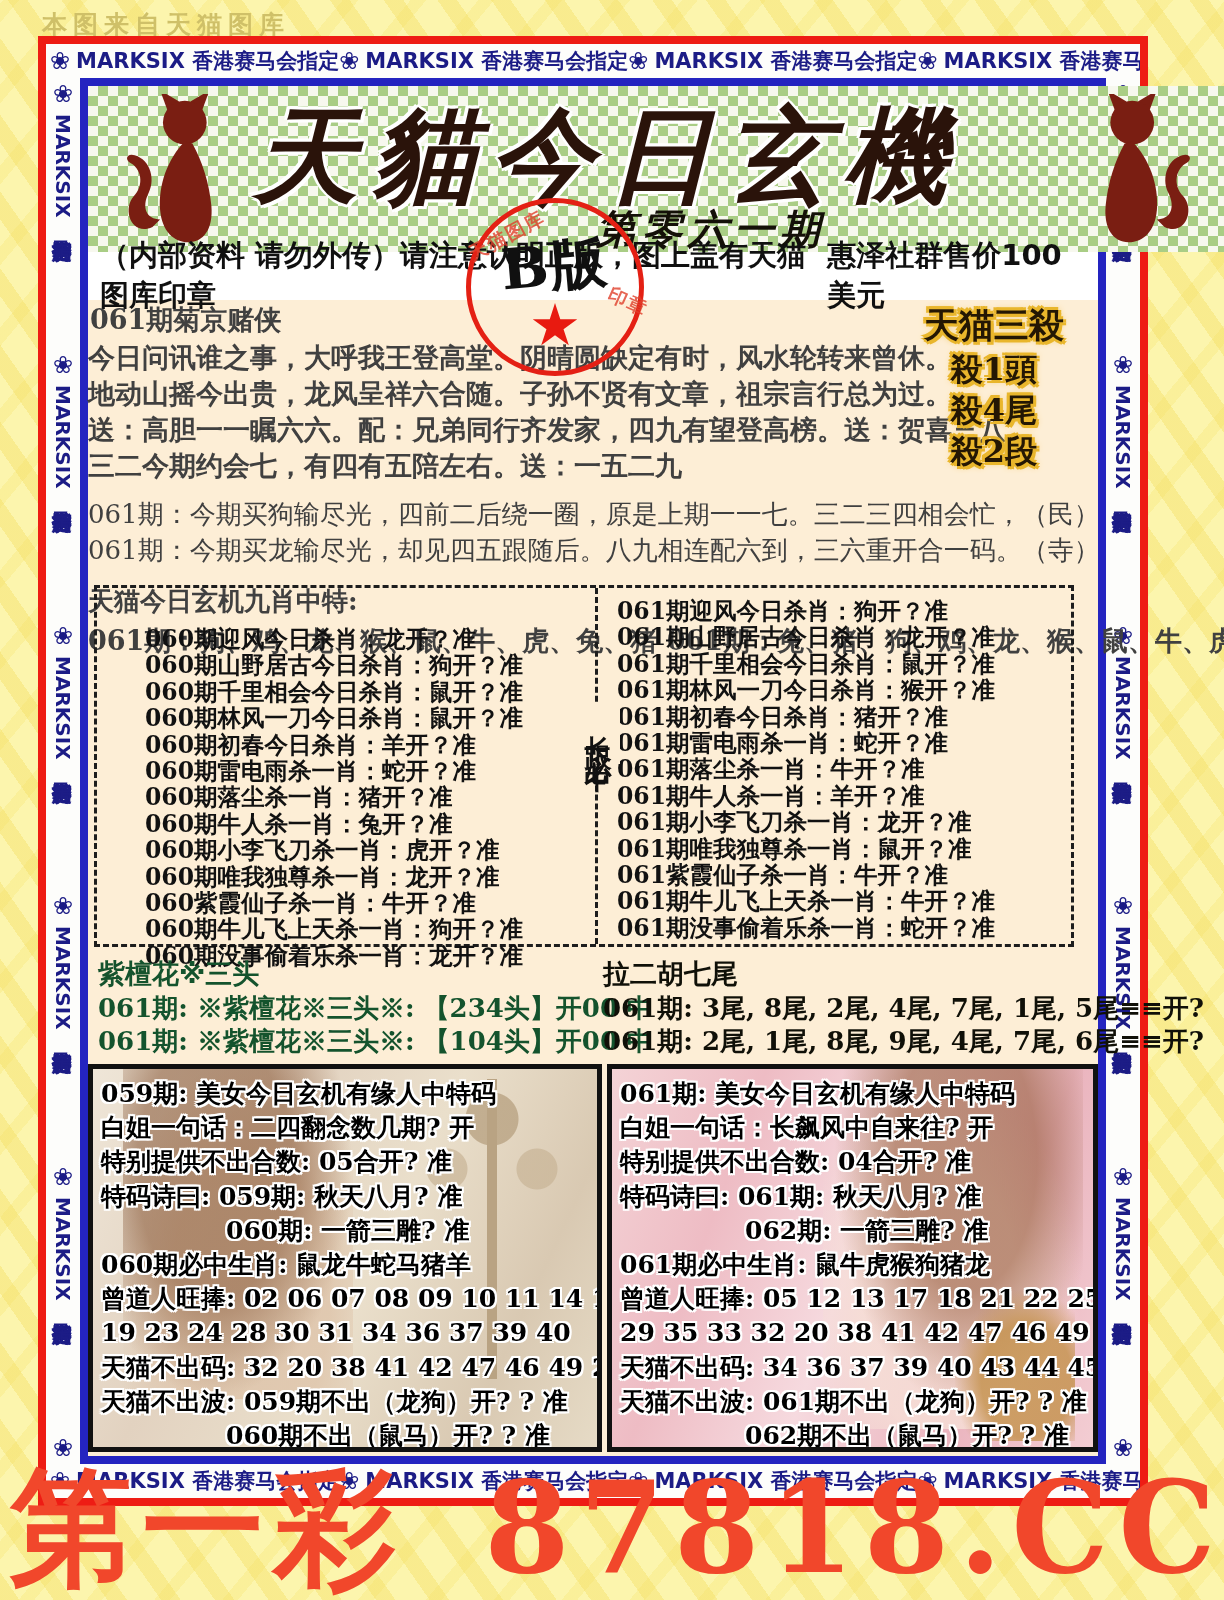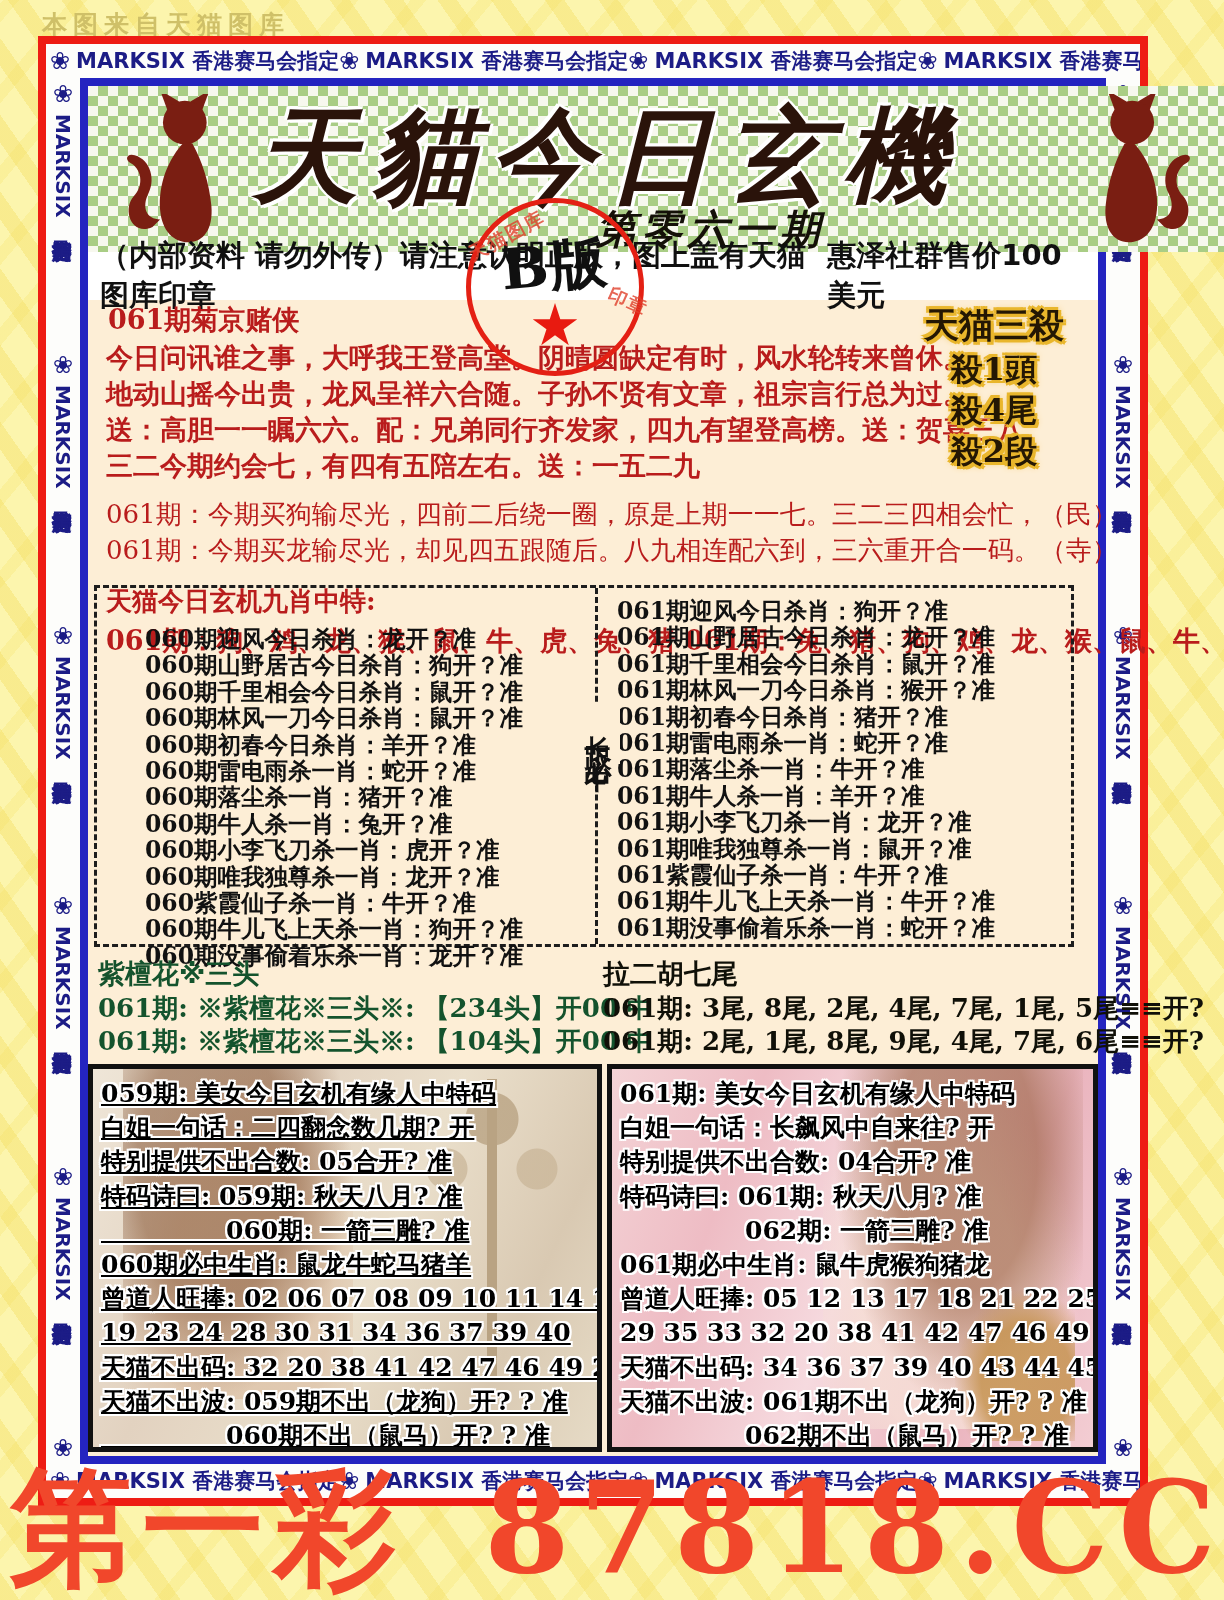--- a/index.html
+++ b/index.html
@@ -46,21 +46,21 @@
     font-family:"DejaVu Serif",serif;letter-spacing:2px;}
   .seal-star{font-size:58px;line-height:40px;color:#e81a10;}
   .seal-txt{position:absolute;color:#e0402c;opacity:.8;font-size:19px;font-weight:bold;letter-spacing:2px;}
   .seal-txt1{left:-6px;top:20px;transform:rotate(-28deg);}
   .seal-txt2{right:-10px;top:86px;transform:rotate(24deg);}
   
   .notice{position:absolute;left:0;top:166px;width:1010px;height:48px;background:#ffffff;
     display:flex;align-items:center;justify-content:space-between;padding:0 12px;box-sizing:border-box;
     font-size:29px;font-weight:600;color:#101010;}
   
-  .upper{position:absolute;left:18px;top:212px;width:990px;color:#b91c1c;}
+  .upper{position:absolute;left:0;top:212px;width:990px;color:#404040;}
   .poem-heading{font-family:"DejaVu Serif",serif;font-size:27px;font-weight:bold;margin:4px 0 2px 2px;}
   .poem-line{font-family:"DejaVu Serif",serif;font-size:27px;font-weight:600;line-height:36px;white-space:nowrap;}
   .sansha{position:absolute;right:2px;top:216px;width:204px;text-align:center;z-index:4;
     font-family:"DejaVu Serif",serif;font-weight:900;color:#241703;}
   .sansha-title{font-size:35px;
     text-shadow:-3px 0 #e9b62c,3px 0 #e9b62c,0 -3px #e9b62c,0 3px #e9b62c,3px 3px #e9b62c,-3px -3px #e9b62c,0 0 7px #e9b62c;}
   .sansha-line{font-size:32px;line-height:41px;
     text-shadow:-3px 0 #e9b62c,3px 0 #e9b62c,0 -3px #e9b62c,0 3px #e9b62c,3px 3px #e9b62c,-3px -3px #e9b62c,0 0 7px #e9b62c;}
   .forecast{margin-top:12px;}
   .forecast-line{font-family:"DejaVu Serif",serif;font-size:26px;font-weight:400;line-height:36px;white-space:nowrap;}
@@ -80,21 +80,21 @@
     font-weight:bold;color:#111;letter-spacing:10px;z-index:3;}
   
   .santou{position:absolute;left:10px;top:870px;width:495px;color:#14532d;}
   .qiwei{position:absolute;left:515px;top:870px;width:480px;color:#101008;}
   .sq-title{font-size:27px;font-weight:bold;}
   .sq-row{font-family:"DejaVu Serif",serif;font-size:26px;font-weight:bold;line-height:33px;white-space:nowrap;}
   
   .panel{position:absolute;top:978px;height:388px;border:5px solid #111;box-sizing:border-box;
     overflow:hidden;}
   .panel-left{left:0px;width:514px;
-    background:linear-gradient(115deg,#efe6d8 0%,#e2d2c0 30%,#eadfcb 55%,#d9c9b2 80%,#e6dbc6 100%);text-decoration:underline;}
+    background:linear-gradient(115deg,#efe6d8 0%,#e2d2c0 30%,#eadfcb 55%,#d9c9b2 80%,#e6dbc6 100%);}
   .panel-left::before{content:"";position:absolute;left:30px;top:0;width:230px;height:330px;
     background:radial-gradient(ellipse at 40% 30%,rgba(132,84,52,.55) 0 40%,rgba(132,84,52,0) 70%),
                radial-gradient(ellipse at 55% 70%,rgba(222,196,170,.8) 0 45%,rgba(222,196,170,0) 75%);}
   .panel-left::after{content:"";position:absolute;right:30px;top:10px;width:150px;height:300px;
     background:linear-gradient(#b9a383 0 0) 70px 0/10px 300px no-repeat,
                radial-gradient(circle at 75px 40px,rgba(185,163,131,.8) 0 26px,transparent 27px),
                radial-gradient(circle at 30px 90px,rgba(200,180,150,.7) 0 20px,transparent 21px),
                radial-gradient(circle at 120px 90px,rgba(200,180,150,.7) 0 20px,transparent 21px);}
   .panel-right{left:519px;width:491px;
     background:linear-gradient(110deg,#f4d3d6 0%,#eebcC4 25%,#f6dadf 50%,#eab4be 75%,#f3cdd3 100%);}

